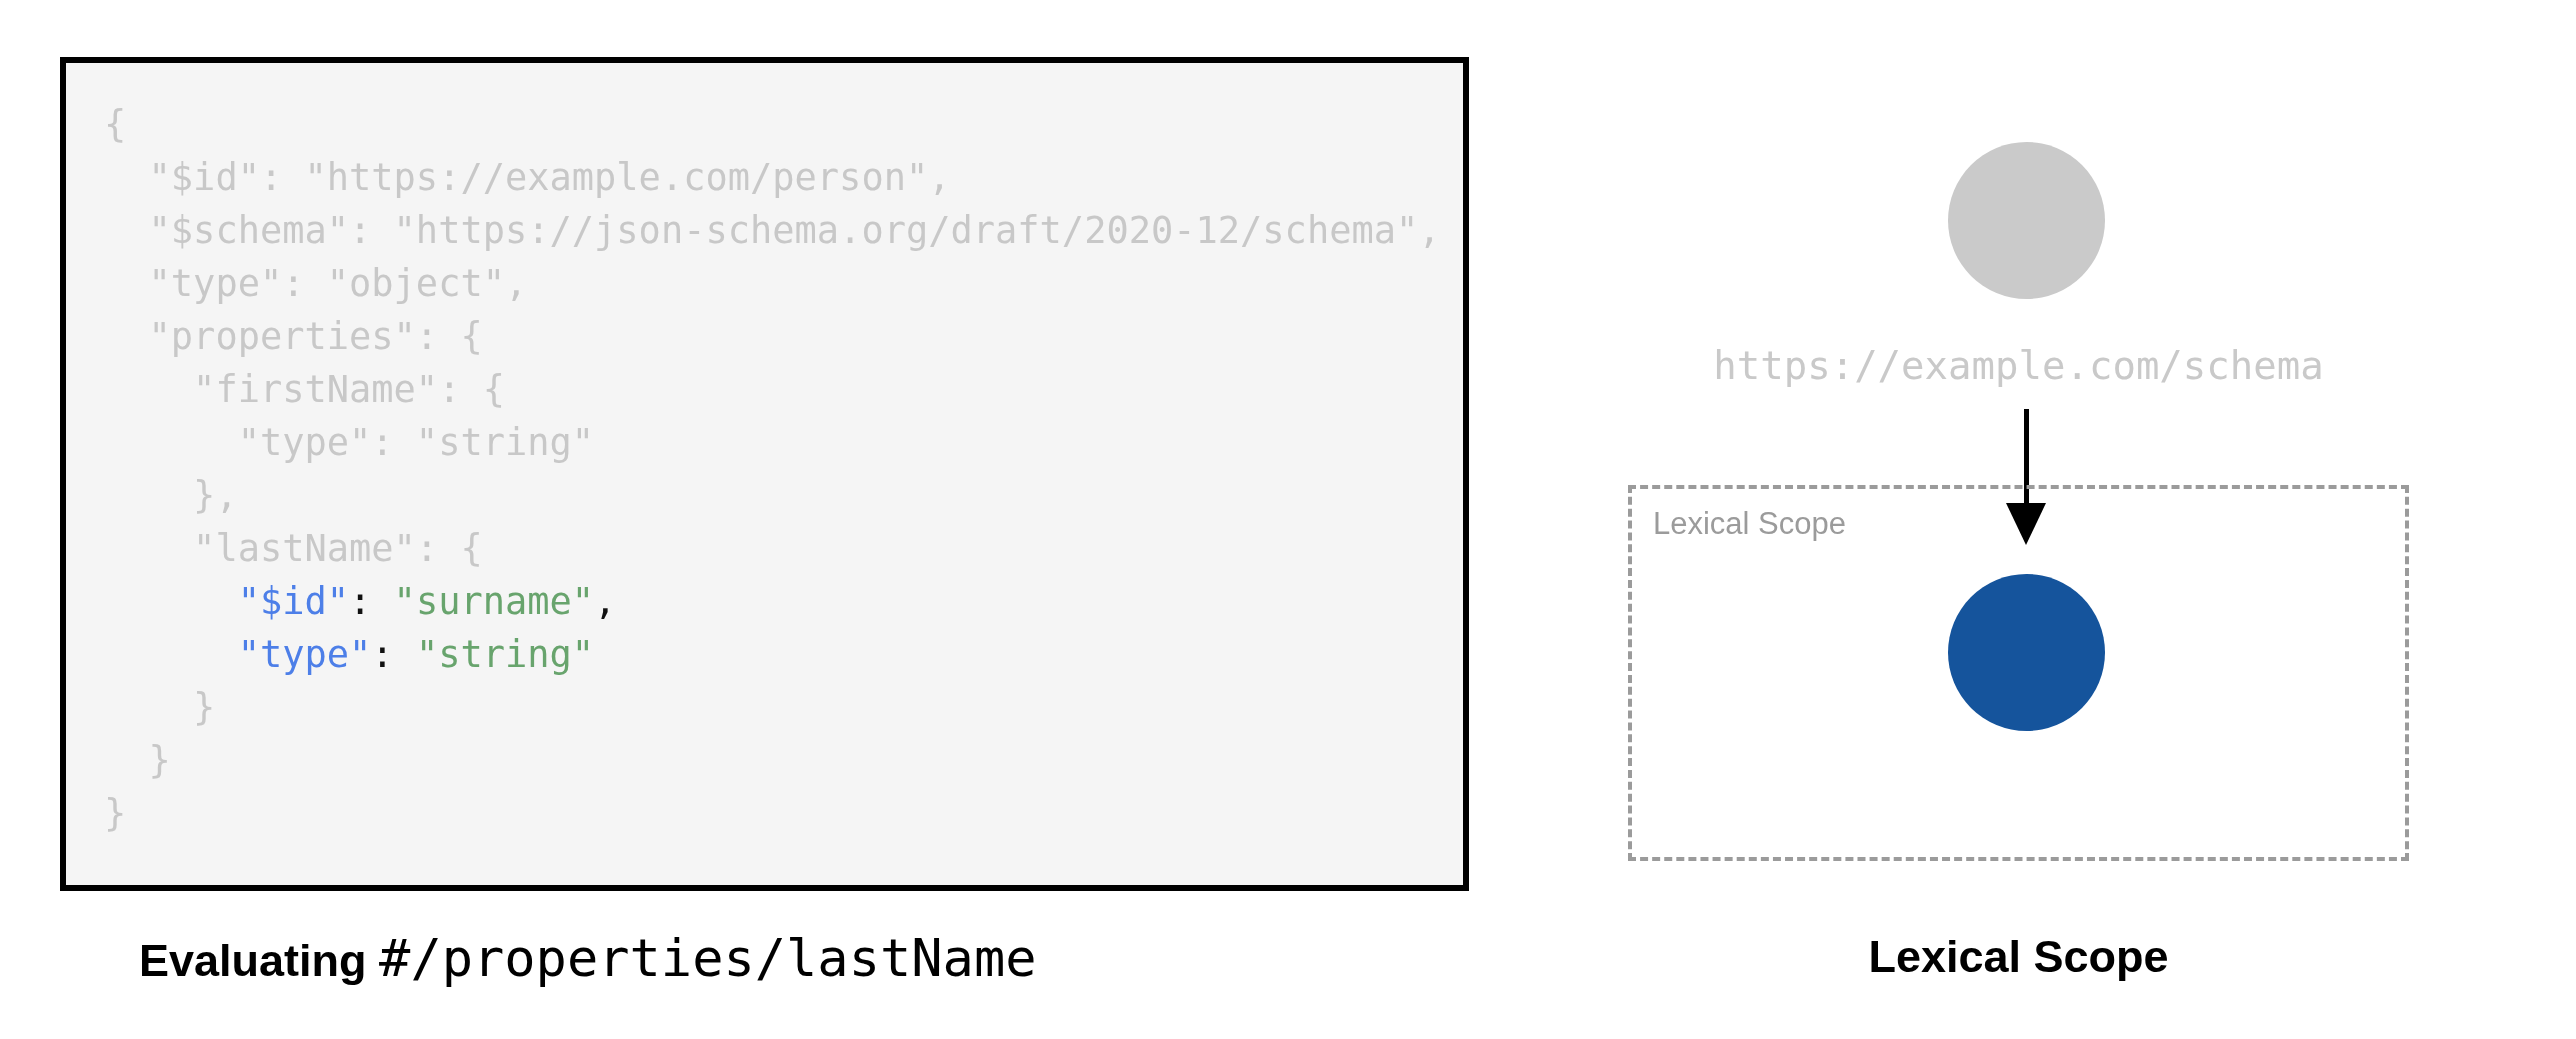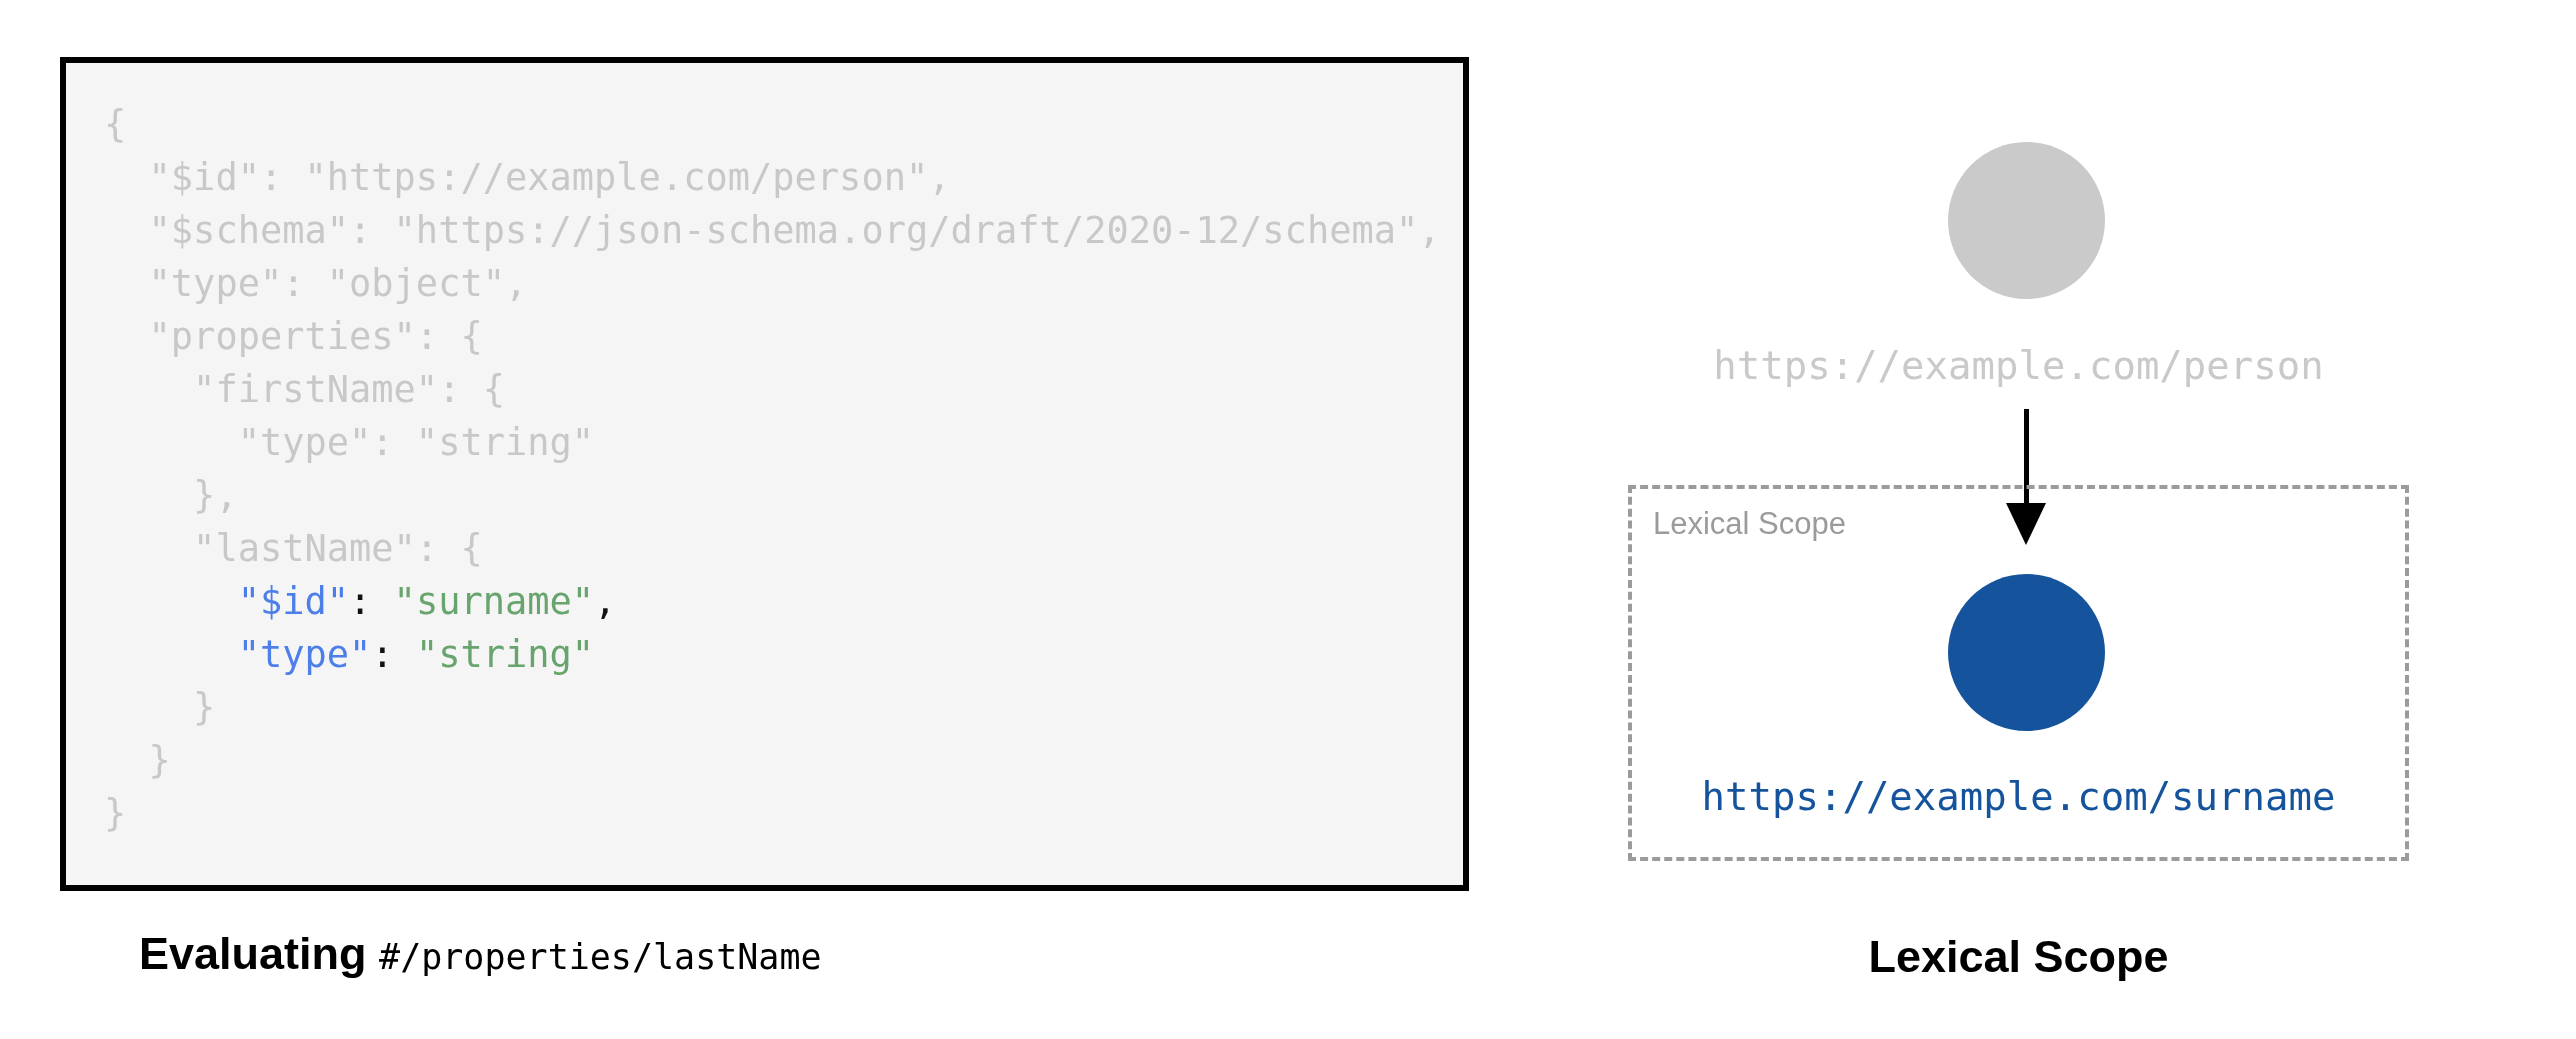--- a/index.html
+++ b/index.html
@@ -28,21 +28,21 @@
   .caption-left {
     position: absolute; left: 139px; top: 928px;
     white-space: nowrap;
   }
   .caption-left .cap-bold {
     font-family: "Liberation Sans", sans-serif;
     font-weight: bold; font-size: 45px; color: #000000; margin-top: 12px;
   }
   .caption-left .cap-mono {
     font-family: "DejaVu Sans Mono", monospace;
-    font-size: 35px; color: #000000;
+    font-size: 52px; color: #000000;
   }
   .caption-right {
     position: absolute; left: 1628px; top: 931px; width: 781px;
     text-align: center;
     font-family: "Liberation Sans", sans-serif;
     font-weight: bold; font-size: 45px; color: #000000;
     white-space: nowrap;
   }
 
   
@@ -105,28 +105,27 @@
       <div class="code-line"><span>      </span><span class="tok-key">"type"</span><span class="tok-punct">: </span><span class="tok-val">"string"</span></div>
       <div class="code-line">    }</div>
       <div class="code-line">  }</div>
       <div class="code-line">}</div>
     </div>
   </div>
 
   <div class="caption-left"><span class="cap-bold">Evaluating</span><span class="cap-bold">&nbsp;</span><span class="cap-mono">#/properties/lastName</span></div>
 
   <div class="node node-gray"></div>
-  <div class="uri uri-gray">https://example.com/person</div>
+  <div class="uri uri-gray">https://example.com/schema</div>
 
   <div class="arrow-line"></div>
   <div class="arrow-head"></div>
 
   <div class="scope-box">
     <div class="scope-label">Lexical Scope</div>
   </div>
 
   <div class="node node-blue"></div>
-  <div class="uri uri-blue">https://example.com/surname</div>
 
   <div class="caption-right">Lexical Scope</div>
 
 </div>
 
 
 </body></html>

